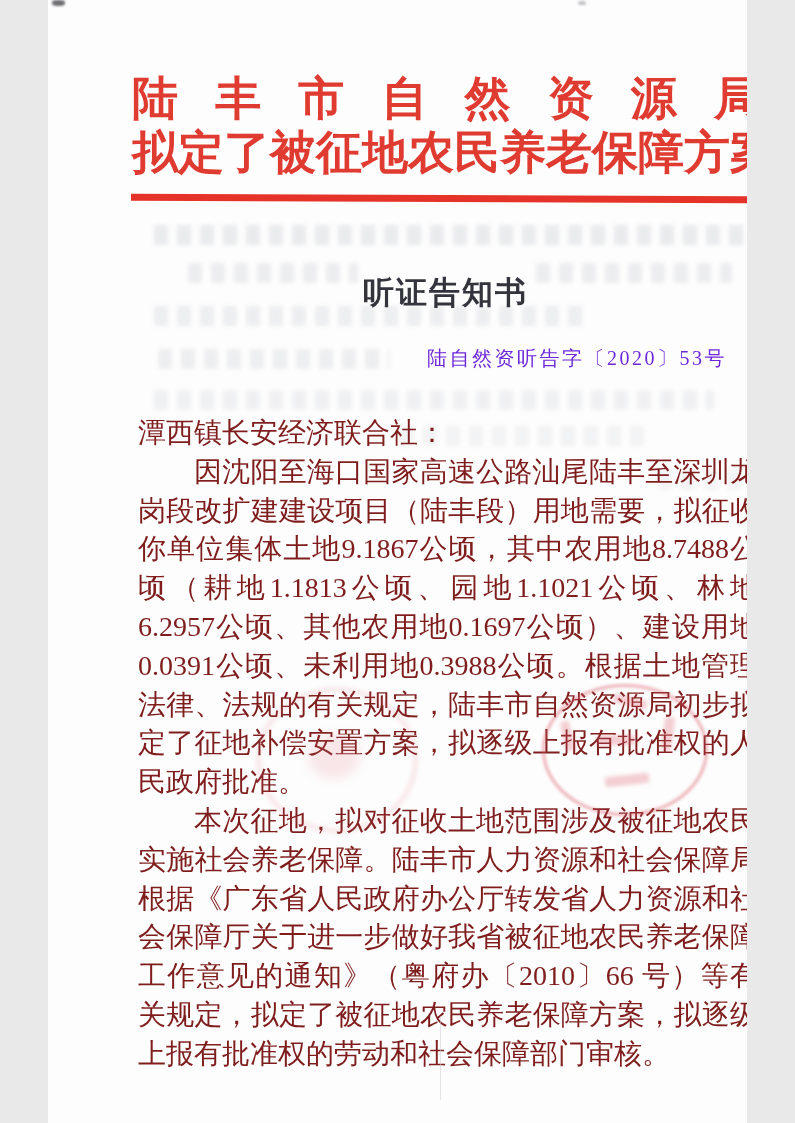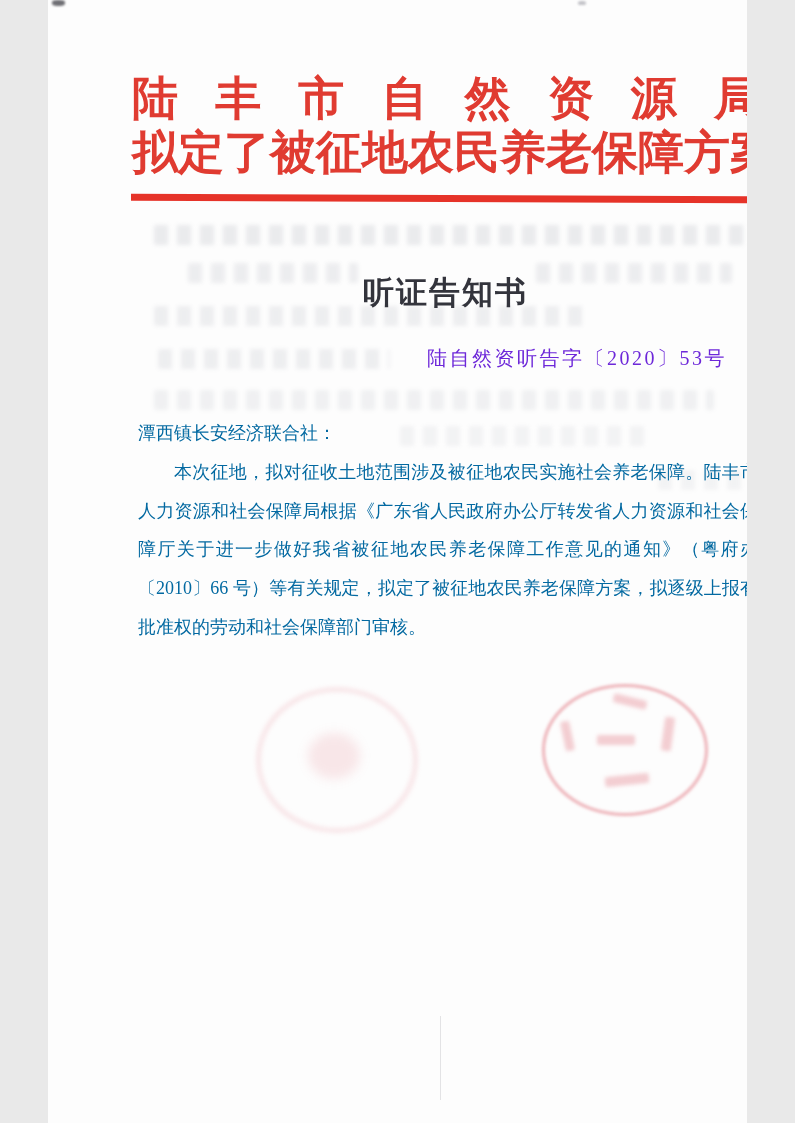--- a/index.html
+++ b/index.html
@@ -47,23 +47,23 @@
     box-sizing:border-box;
     padding-right:116px;
     text-align:right;
     font-size:20px;
     letter-spacing:2.5px;
     color:#6d28d9;
   }
   
   .body-text{
     position:absolute;left:90px;top:414px;width:620px;
-    font-size:18px;
+    font-size:28px;
     line-height:38.8px;
-    color:#0369a1;
+    color:#7f1d1d;
     text-align:justify;
   }
   .recipient{margin:0;}
   .para{margin:0;text-indent:2em;}
   
   .ghost{
     position:absolute;
     height:20px;
     background:repeating-linear-gradient(90deg,
       rgba(125,130,145,0.30) 0 14px, rgba(125,130,145,0) 14px 23px);
@@ -118,20 +118,21 @@
     <div class="h-line spread">陆丰市自然资源局</div>
     <div class="h-line">拟定了被征地农民养老保障方案</div>
   </div>
   <div class="red-rule"></div>
 
   <div class="doc-title">听证告知书</div>
   <div class="doc-number">陆自然资听告字〔2020〕53号</div>
 
   <div class="body-text">
     <div class="recipient">潭西镇长安经济联合社：</div>
+    <p class="para">因沈阳至海口国家高速公路汕尾陆丰至深圳龙岗段改扩建建设项目（陆丰段）用地需要，拟征收你单位集体土地9.1867公顷，其中农用地8.7488公顷（耕地1.1813公顷、园地1.1021公顷、林地6.2957公顷、其他农用地0.1697公顷）、建设用地0.0391公顷、未利用地0.3988公顷。根据土地管理法律、法规的有关规定，陆丰市自然资源局初步拟定了征地补偿安置方案，拟逐级上报有批准权的人民政府批准。</p>
     <p class="para">本次征地，拟对征收土地范围涉及被征地农民实施社会养老保障。陆丰市人力资源和社会保障局根据《广东省人民政府办公厅转发省人力资源和社会保障厅关于进一步做好我省被征地农民养老保障工作意见的通知》（粤府办〔2010〕66 号）等有关规定，拟定了被征地农民养老保障方案，拟逐级上报有批准权的劳动和社会保障部门审核。</p>
   </div>
 
   <div class="seal seal-left">
     <div class="blob"></div>
   </div>
   <div class="seal seal-right">
     <div class="mark" style="left:68px;top:10px;width:34px;height:9px;transform:rotate(14deg);"></div>
     <div class="mark" style="left:118px;top:30px;width:10px;height:34px;transform:rotate(8deg);"></div>
     <div class="mark" style="left:52px;top:48px;width:38px;height:10px;"></div>

